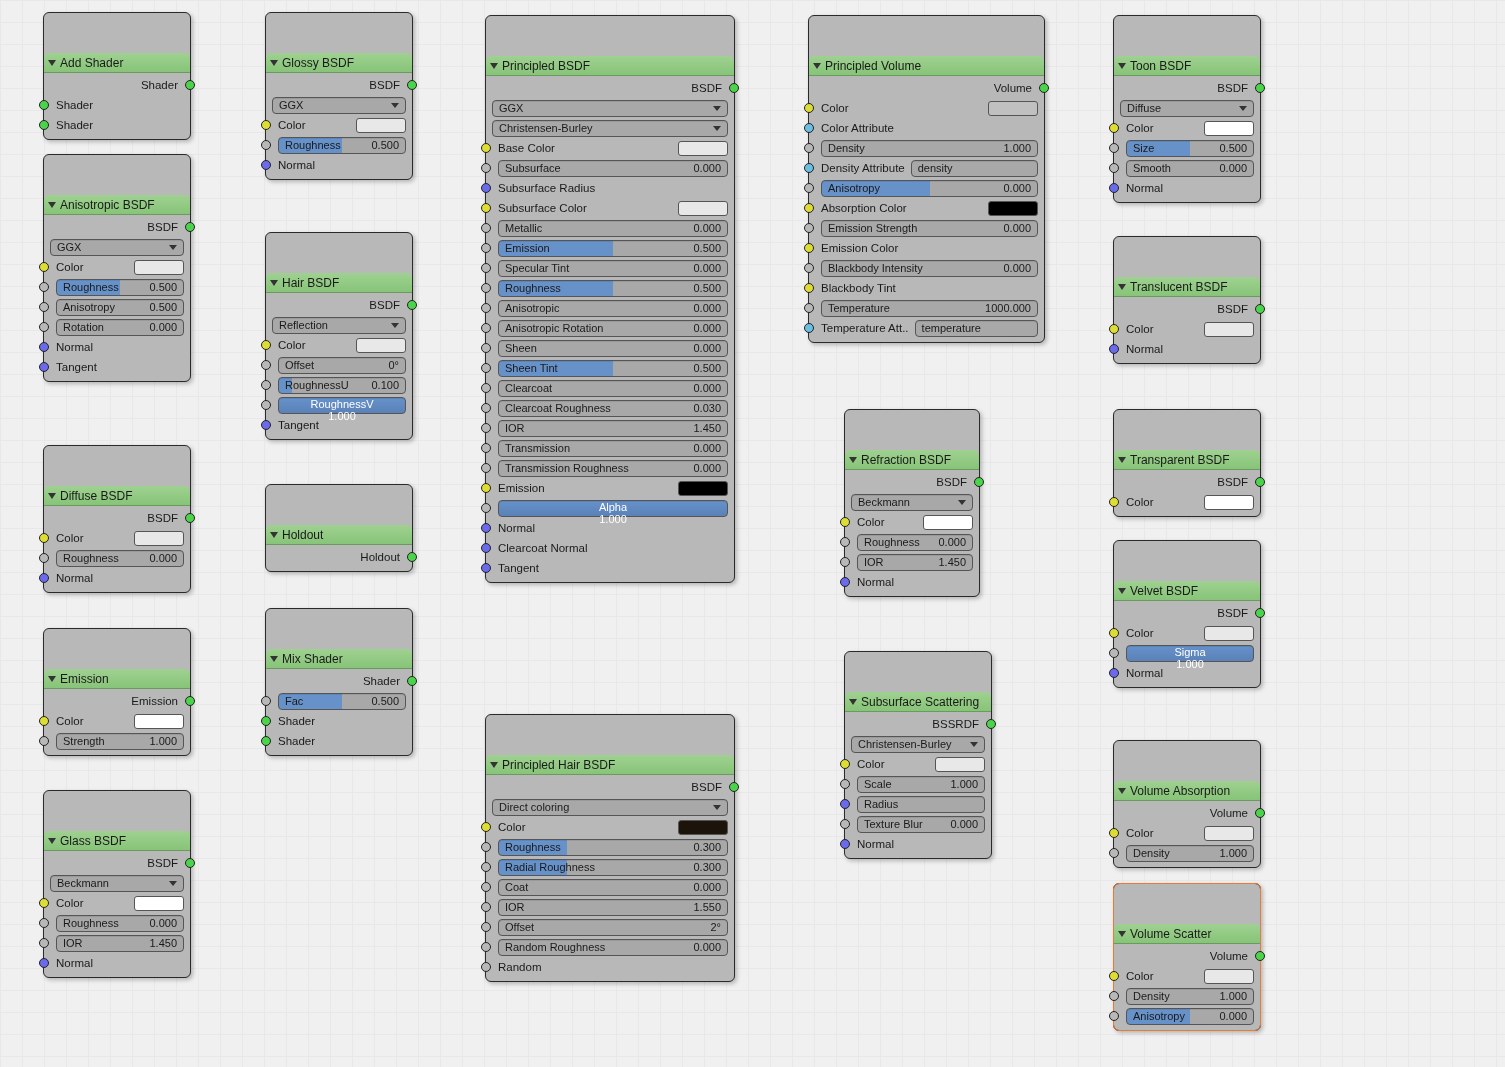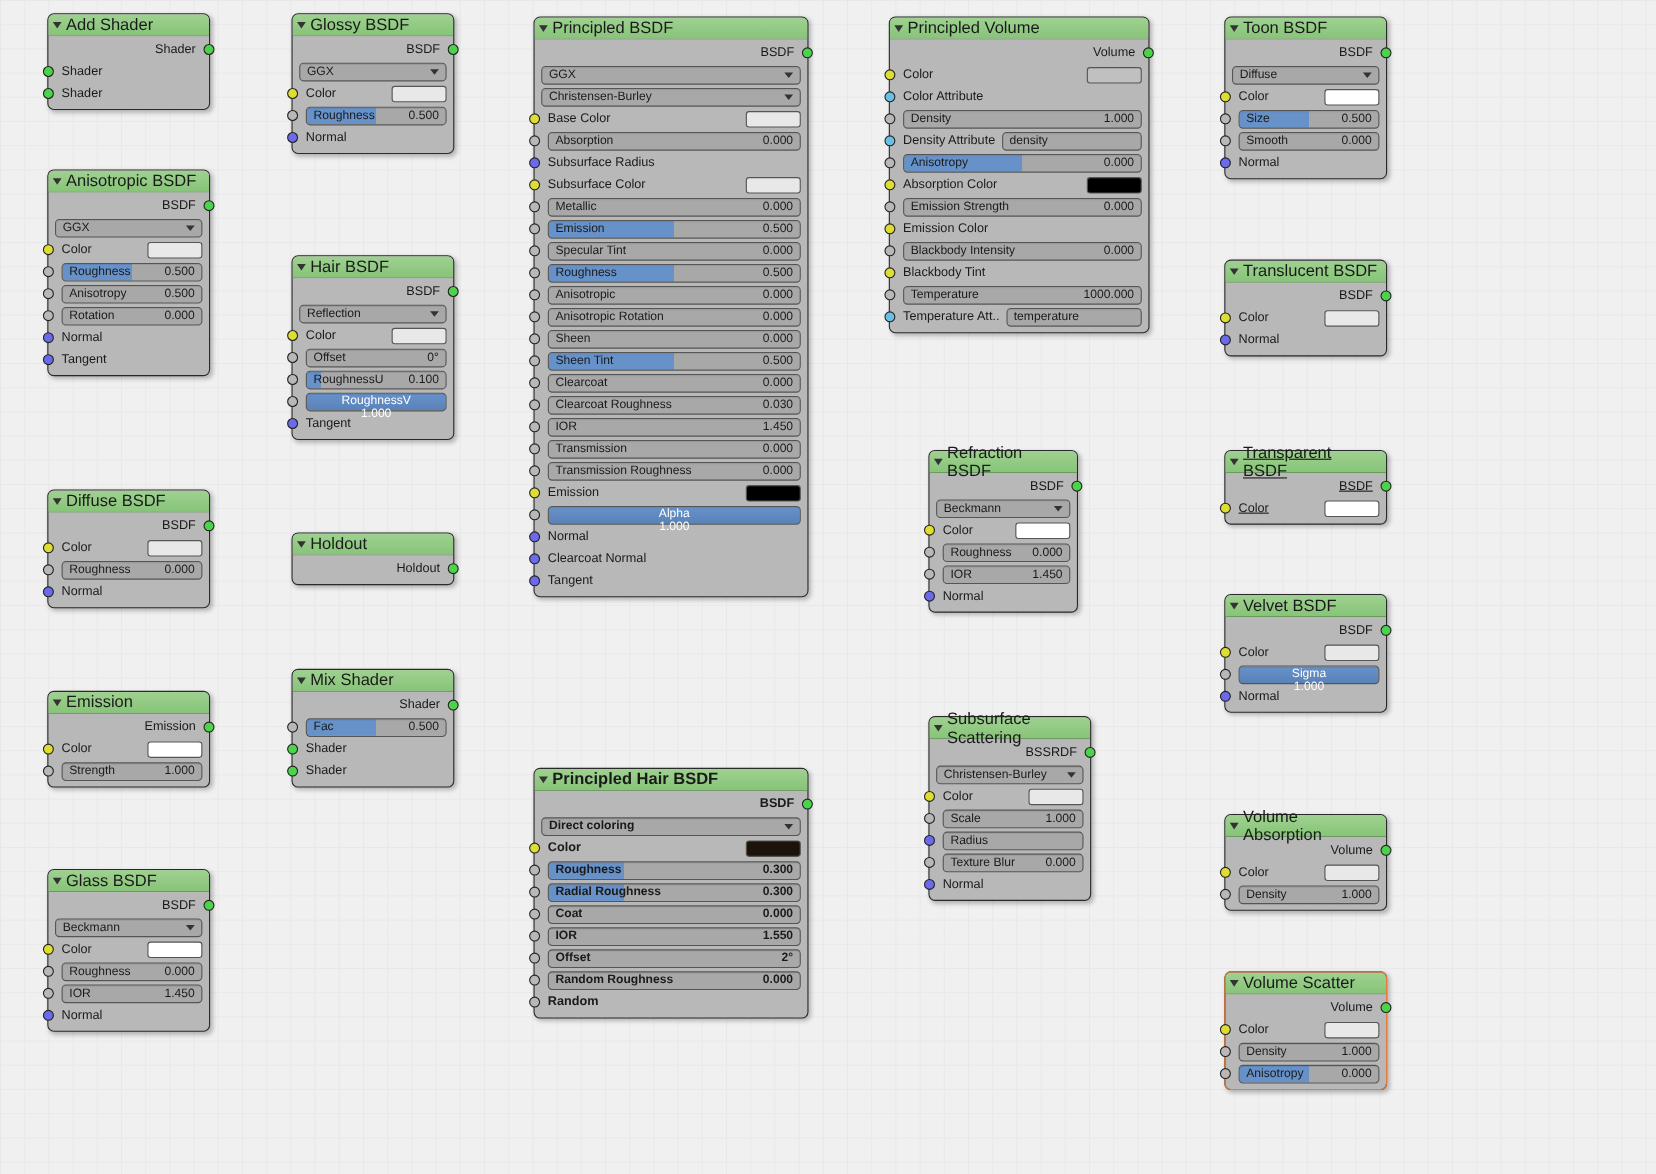--- a/index.html
+++ b/index.html
@@ -2,21 +2,21 @@
 <html><head>
 <meta charset="utf-8">
 <style>
   * { box-sizing: border-box; margin: 0; padding: 0; font-family: -apple-system, BlinkMacSystemFont, "Segoe UI", sans-serif; }
   body { background: #f0f0f0; width: 1505px; height: 1067px; position: relative; font-size: 11.5px; color: #1a1a1a;
          background-image: linear-gradient(#e8e8e8 1px, transparent 1px), linear-gradient(90deg, #e8e8e8 1px, transparent 1px);
          background-size: 22px 22px; }
   .node { position: absolute; background: #b8b8b8; border: 1px solid #2a2a2a; border-radius: 6px; box-shadow: 2px 2px 4px rgba(0,0,0,.25); }
   .node.selected { outline: 1.5px solid #e67b3a; outline-offset: -1px; }
   .node-header { background: linear-gradient(#9fd191,#87c478); border-bottom: 1px solid #6a9b5e; border-radius: 5px 5px 0 0;
-                 padding: 2px 6px 2px 4px; display: flex; align-items: center; height: 20px; font-size: 15px; }
+                 padding: 2px 6px 2px 4px; display: flex; align-items: center; height: 20px; font-size: 12px; margin-top: 40px; }
   .tri { display: inline-block; width: 0; height: 0; border-left: 4px solid transparent; border-right: 4px solid transparent;
          border-top: 6px solid #333; margin-right: 4px; }
   .node-body { padding: 2px 0 4px 0; }
   .row { display: flex; align-items: center; height: 20px; padding: 0 6px; position: relative; }
   .output-row { justify-content: flex-end; padding-right: 12px; }
   .input-row  { padding-left: 12px; }
   .socket { position: absolute; width: 10px; height: 10px; border-radius: 50%; border: 1px solid #222; top: 5px; }
   .sock-out { right: -5px; }
   .sock-in  { left: -5px; }
   .s-shader { background: #4bd34b; }
@@ -356,21 +356,21 @@
         <div class="row input-row">
           <span class="socket sock-in s-color"></span>
           <div class="swatch-field">
             <span class="lbl">Base Color</span>
             <div class="swatch" style="background: rgb(232, 232, 232);"></div>
           </div>
         </div>
         <div class="row input-row">
           <span class="socket sock-in s-float"></span>
           <div class="field">
-            <span class="lbl">Absorption</span>
+            <span class="lbl">Subsurface</span>
             <span class="val">0.000</span>
           </div>
         </div>
         <div class="row input-row">
           <span class="socket sock-in s-vector"></span>
           <span class="lbl">Subsurface Radius</span>
         </div>
         <div class="row input-row">
           <span class="socket sock-in s-color"></span>
           <div class="swatch-field">
@@ -490,21 +490,21 @@
         <div class="row input-row">
           <span class="socket sock-in s-vector"></span>
           <span class="lbl">Clearcoat Normal</span>
         </div>
         <div class="row input-row">
           <span class="socket sock-in s-vector"></span>
           <span class="lbl">Tangent</span>
         </div>
       </div>
     </div>
-    <div class="node" style="left: 485px; top: 698px; width: 250px; font-weight: bold;">
+    <div class="node" style="left: 485px; top: 714px; width: 250px;">
       <div class="node-header">
         <span class="tri"></span>
         <span>Principled Hair BSDF</span>
       </div>
       <div class="node-body">
         <div class="row output-row">
           <span>BSDF</span>
           <span class="socket sock-out s-shader"></span>
         </div>
         <div class="row" style="padding-left: 6px; align-items: center;">
@@ -802,21 +802,21 @@
             <span class="lbl">Color</span>
             <div class="swatch" style="background: rgb(232, 232, 232);"></div>
           </div>
         </div>
         <div class="row input-row">
           <span class="socket sock-in s-vector"></span>
           <span class="lbl">Normal</span>
         </div>
       </div>
     </div>
-    <div class="node" style="left: 1113px; top: 409px; width: 148px; text-decoration: underline;">
+    <div class="node" style="left: 1113px; top: 409px; width: 148px;">
       <div class="node-header">
         <span class="tri"></span>
         <span>Transparent BSDF</span>
       </div>
       <div class="node-body">
         <div class="row output-row">
           <span>BSDF</span>
           <span class="socket sock-out s-shader"></span>
         </div>
         <div class="row input-row">

